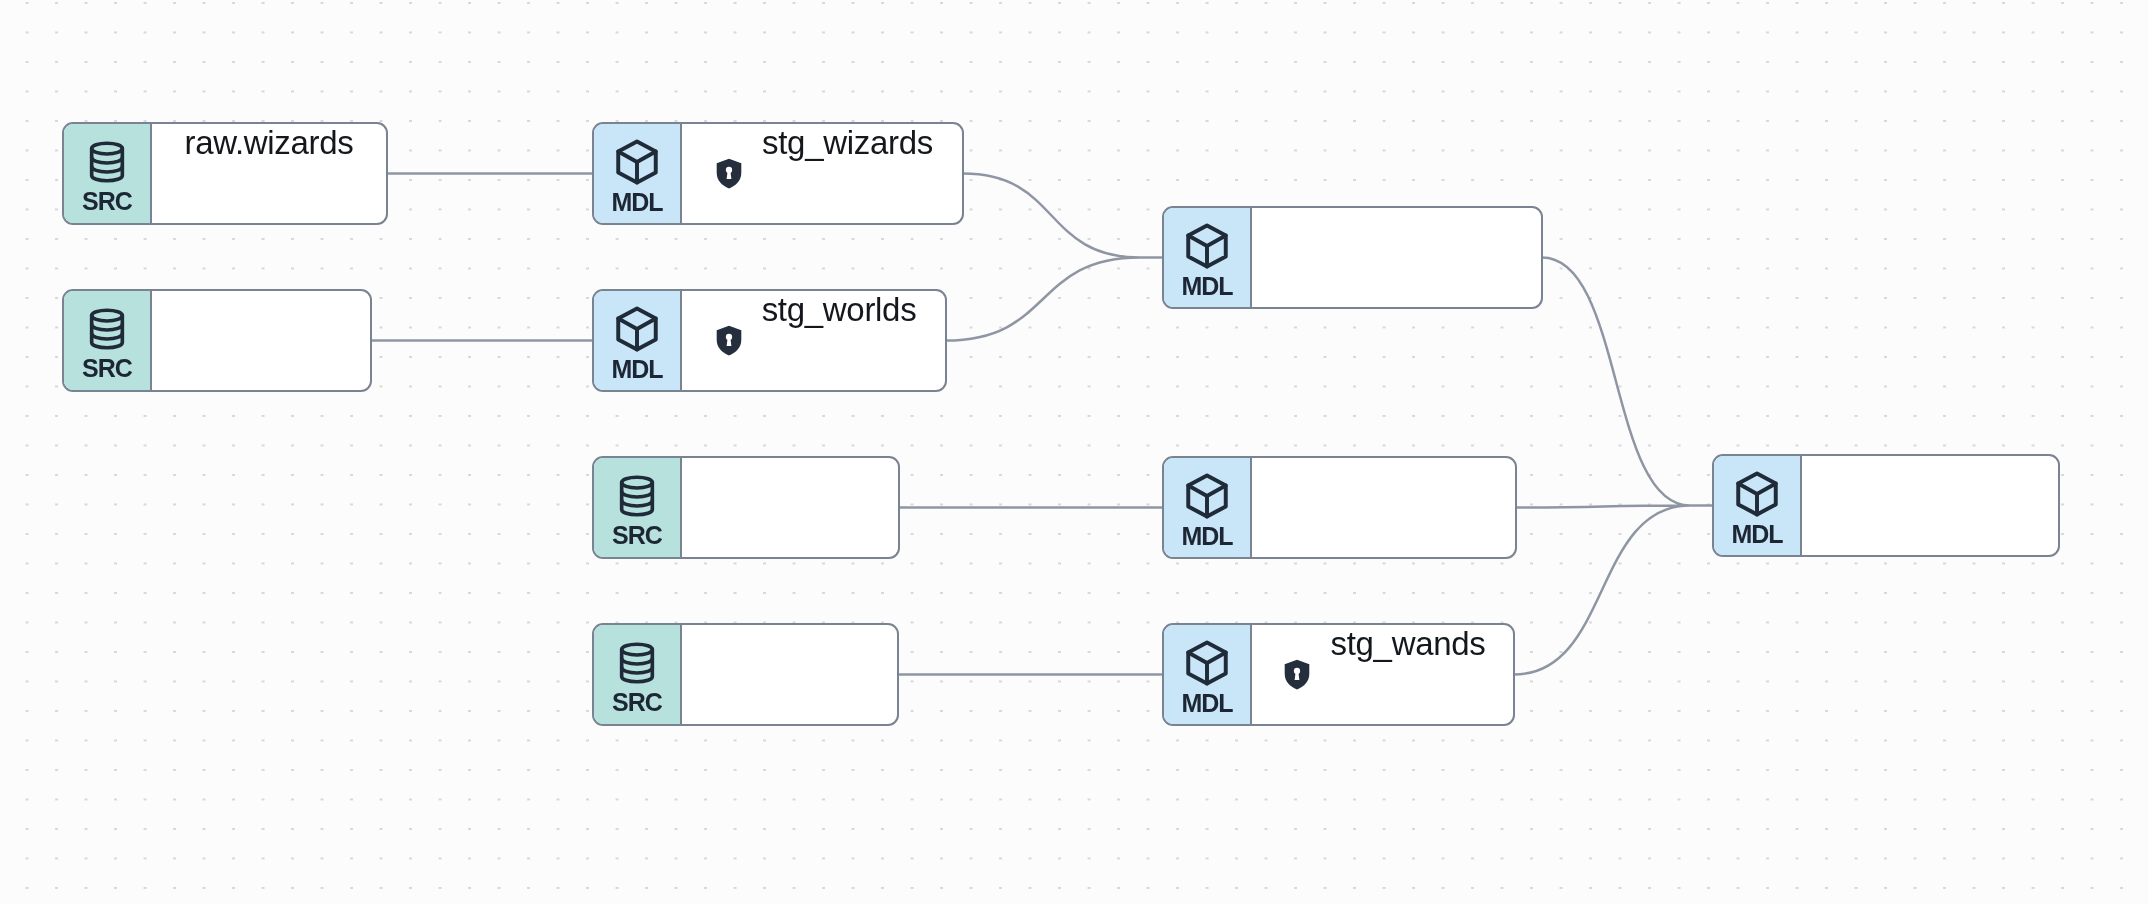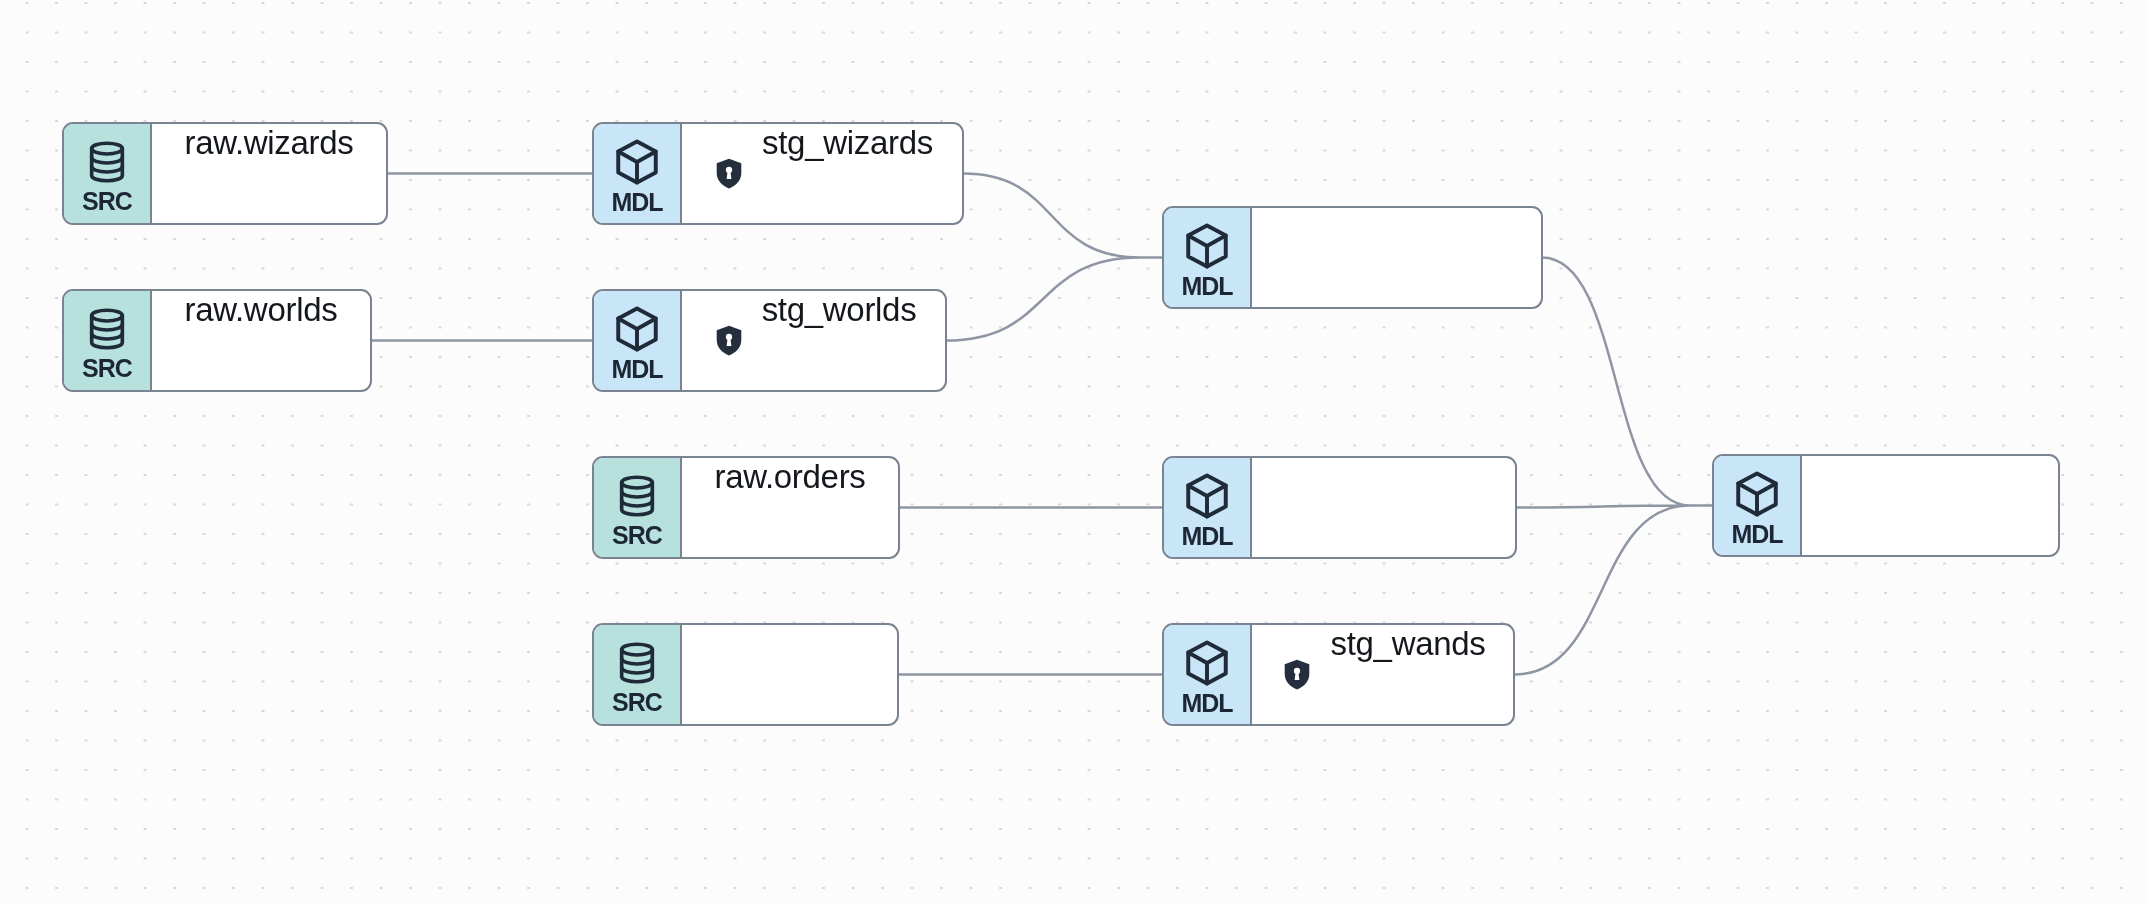--- a/index.html
+++ b/index.html
@@ -94,24 +94,20 @@
         <svg width="46" height="48" viewBox="0 0 24 24" fill="none" stroke="currentColor" stroke-width="1.9" stroke-linecap="round" stroke-linejoin="round">
           <ellipse cx="12" cy="5" rx="8" ry="2.8"></ellipse>
           <path d="M4 5v4.7c0 1.55 3.58 2.8 8 2.8s8-1.25 8-2.8V5"></path>
           <path d="M4 9.7v4.7c0 1.55 3.58 2.8 8 2.8s8-1.25 8-2.8V9.7"></path>
           <path d="M4 14.4V19c0 1.55 3.58 2.8 8 2.8s8-1.25 8-2.8v-4.6"></path>
         </svg>
       </span>
 
       <span class="badge">SRC</span>
     </div>
-    <div class="label-box">
-
-      <span class="label">raw.worlds</span>
-    </div>
   </div>
     <div class="node" style="left: 592px; top: 289px; width: 355px; height: 103px;">
     <div class="icon-box" style="background: rgb(201, 230, 248);">
 
       <span class="type-icon">
         <svg width="50" height="50" viewBox="0 0 24 24" fill="none" stroke="currentColor" stroke-width="1.9" stroke-linecap="round" stroke-linejoin="round">
           <path d="M12 2.2 21 7v10l-9 4.8L3 17V7z"></path>
           <path d="M3 7l9 5 9-5"></path>
           <path d="M12 12v9.8"></path>
         </svg>
@@ -148,24 +144,20 @@
         <svg width="46" height="48" viewBox="0 0 24 24" fill="none" stroke="currentColor" stroke-width="1.9" stroke-linecap="round" stroke-linejoin="round">
           <ellipse cx="12" cy="5" rx="8" ry="2.8"></ellipse>
           <path d="M4 5v4.7c0 1.55 3.58 2.8 8 2.8s8-1.25 8-2.8V5"></path>
           <path d="M4 9.7v4.7c0 1.55 3.58 2.8 8 2.8s8-1.25 8-2.8V9.7"></path>
           <path d="M4 14.4V19c0 1.55 3.58 2.8 8 2.8s8-1.25 8-2.8v-4.6"></path>
         </svg>
       </span>
 
       <span class="badge">SRC</span>
     </div>
-    <div class="label-box">
-
-      <span class="label">raw.orders</span>
-    </div>
   </div>
     <div class="node" style="left: 1162px; top: 456px; width: 355px; height: 103px;">
     <div class="icon-box" style="background: rgb(201, 230, 248);">
 
       <span class="type-icon">
         <svg width="50" height="50" viewBox="0 0 24 24" fill="none" stroke="currentColor" stroke-width="1.9" stroke-linecap="round" stroke-linejoin="round">
           <path d="M12 2.2 21 7v10l-9 4.8L3 17V7z"></path>
           <path d="M3 7l9 5 9-5"></path>
           <path d="M12 12v9.8"></path>
         </svg>

